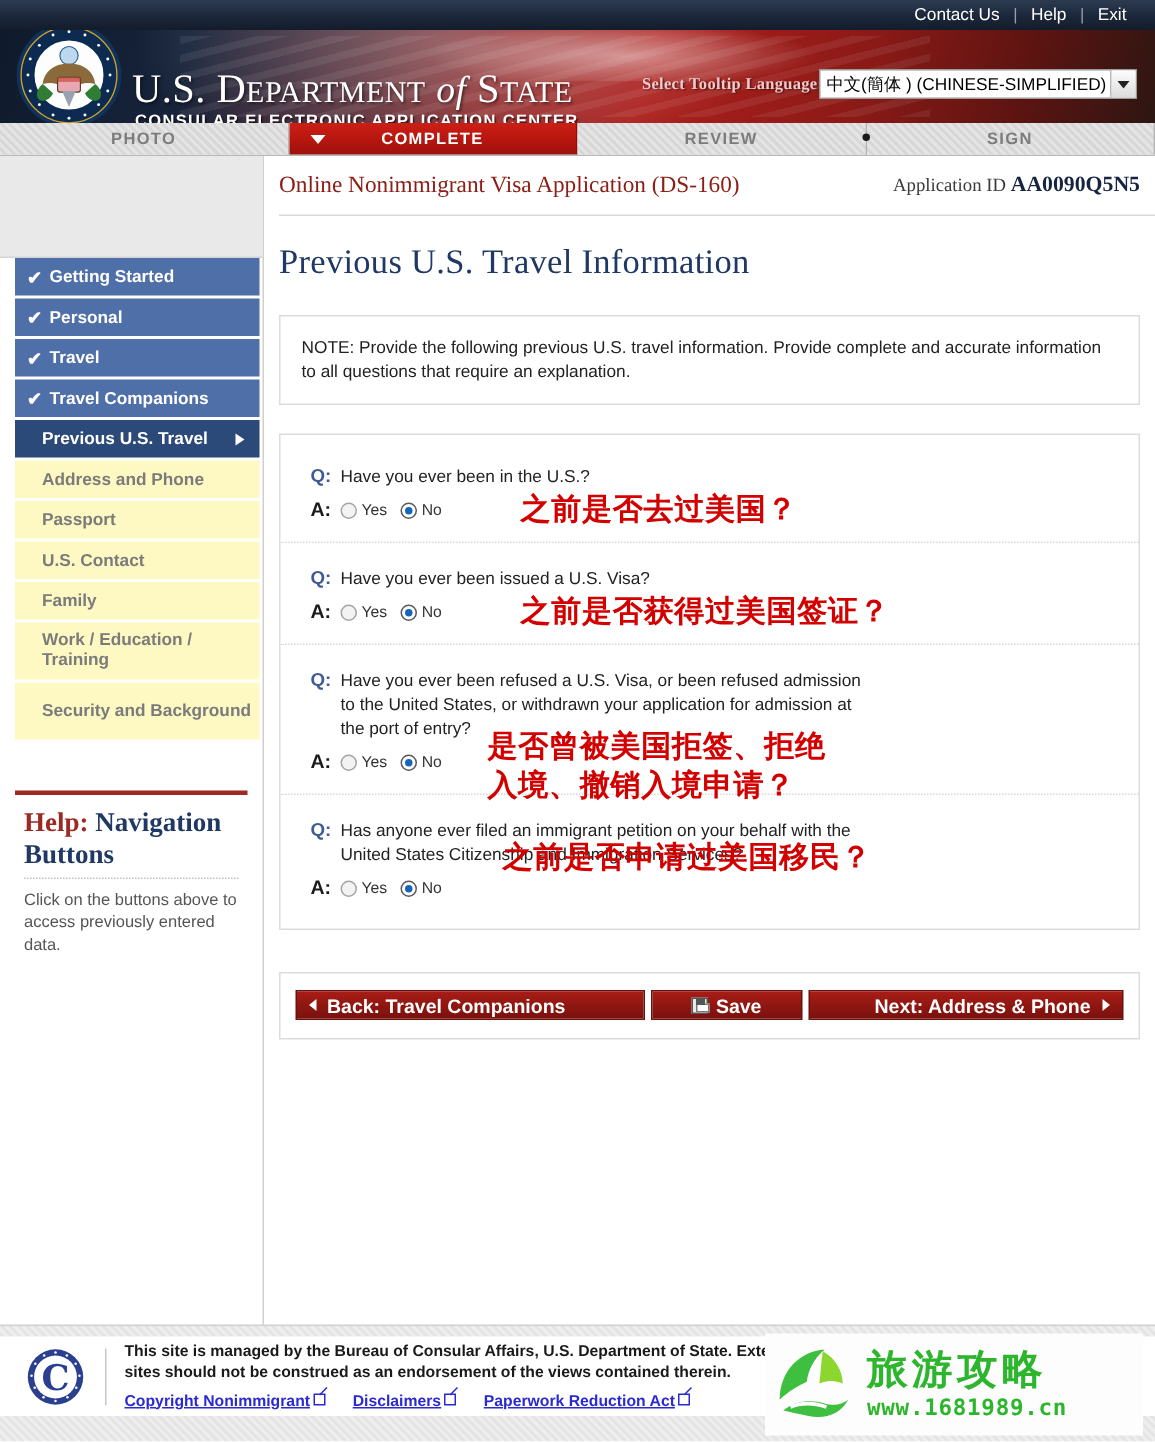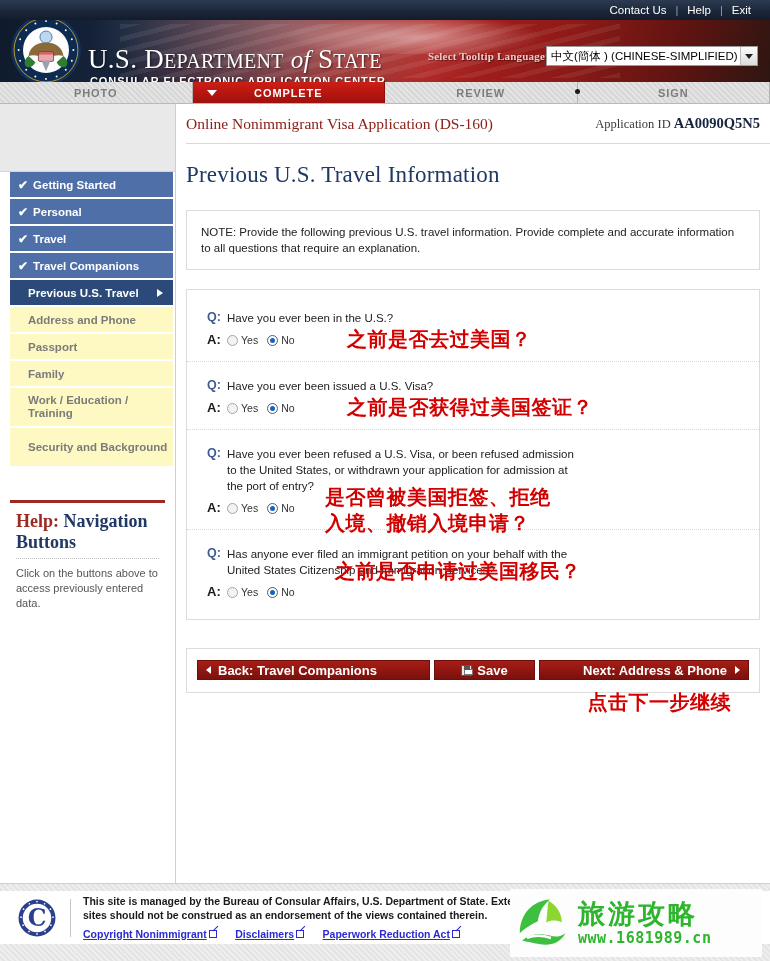--- a/index.html
+++ b/index.html
@@ -337,20 +337,23 @@
       <span>Previous U.S. Travel</span>
       <span class="caret-r"></span>
     </div>
     <div class="navitem pending">
       <span>Address and Phone</span>
     </div>
     <div class="navitem pending">
       <span>Passport</span>
     </div>
     <div class="navitem pending">
+      <span>U.S. Contact</span>
+    </div>
+    <div class="navitem pending">
       <span>Family</span>
     </div>
     <div class="navitem pending tall">
       <span class="lbl">Work / Education / Training</span>
     </div>
     <div class="navitem pending tall">
       <span class="lbl">Security and Background</span>
     </div>
 
     <div class="helpbox">
@@ -468,21 +471,20 @@
         </div>
         <div class="navbtn save">
           <span class="disk"></span>
           <span>Save</span>
         </div>
         <div class="navbtn next">
           <span>Next: Address &amp; Phone</span>
           <span class="tri-r"></span>
         </div>
       </div>
-      <span class="cn-bottom">点击下一步继续</span>
     </div>
 
   </div>
 
   <div class="footer">
     <div class="footer-inner">
       <svg class="cseal" viewBox="0 0 100 100">
         <circle cx="50" cy="50" r="44" fill="#2b3f8f"></circle>
         <circle cx="50" cy="50" r="34" fill="#ffffff"></circle>
         <text x="50" y="70" text-anchor="middle" font-family="DejaVu Serif" font-size="56" font-weight="bold" fill="#2b3f8f">C</text>

